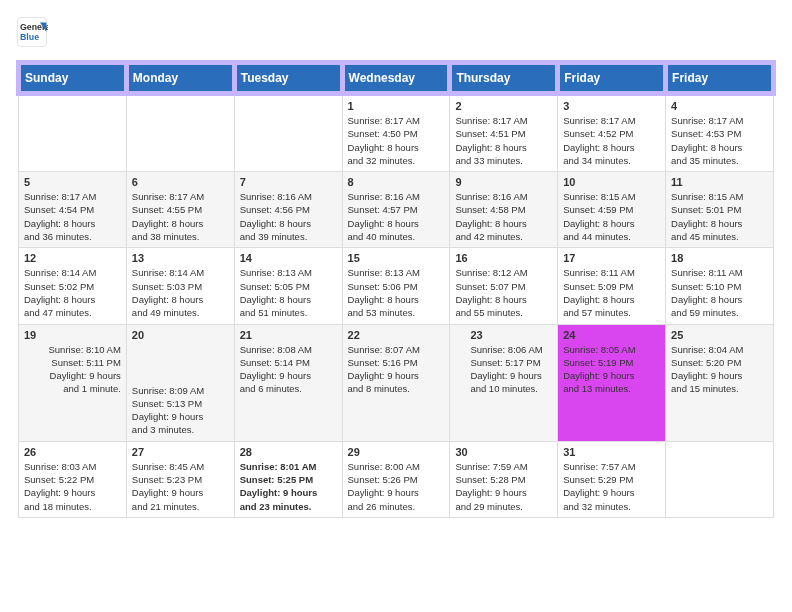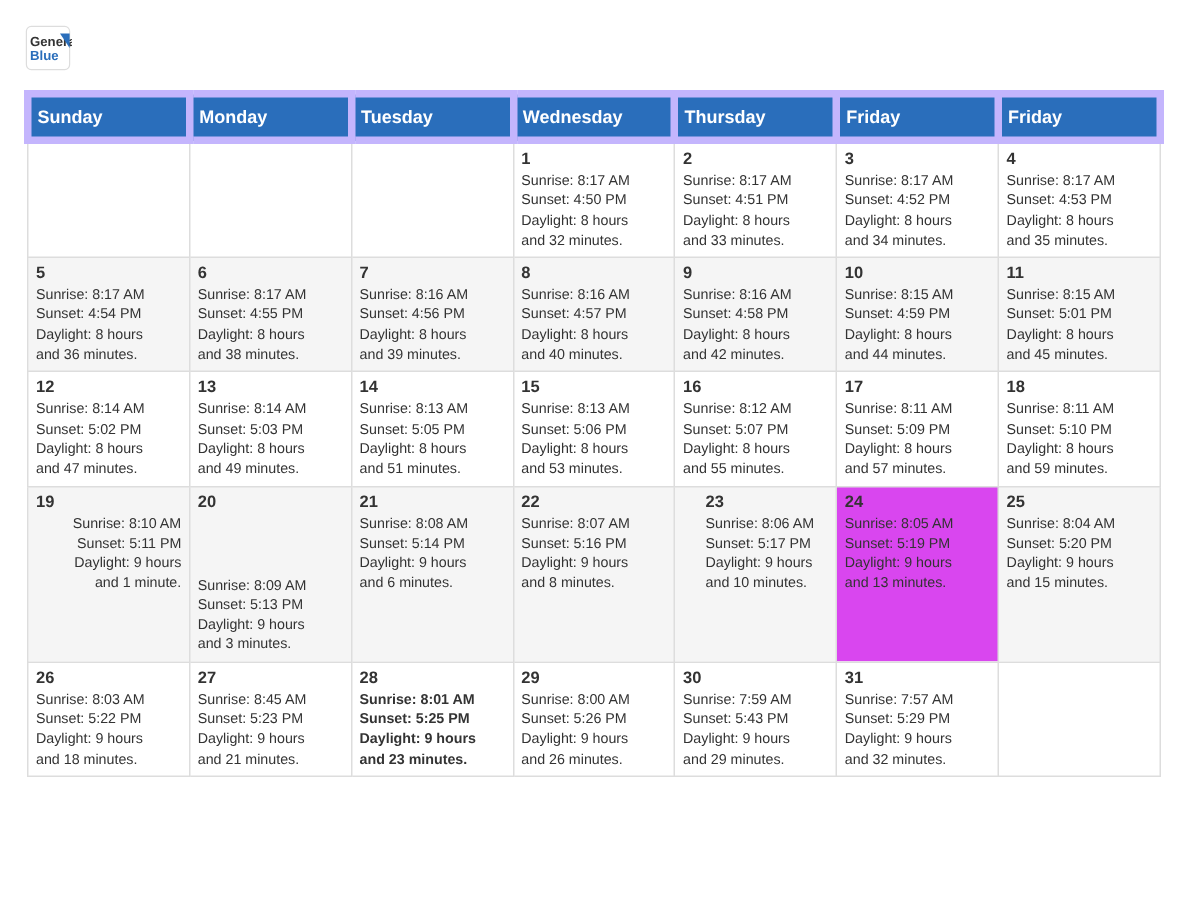--- a/index.html
+++ b/index.html
@@ -321,21 +321,21 @@
         <td>
           <span class="day-number">29</span>
           <div class="day-info" style="white-space: pre-line;">Sunrise: 8:00 AM
 Sunset: 5:26 PM
 Daylight: 9 hours
 and 26 minutes.</div>
         </td>
         <td>
           <span class="day-number">30</span>
           <div class="day-info" style="white-space: pre-line;">Sunrise: 7:59 AM
-Sunset: 5:43 PM
+Sunset: 5:28 PM
 Daylight: 9 hours
 and 29 minutes.</div>
         </td>
         <td>
           <span class="day-number">31</span>
           <div class="day-info" style="white-space: pre-line;">Sunrise: 7:57 AM
 Sunset: 5:29 PM
 Daylight: 9 hours
 and 32 minutes.</div>
         </td>

